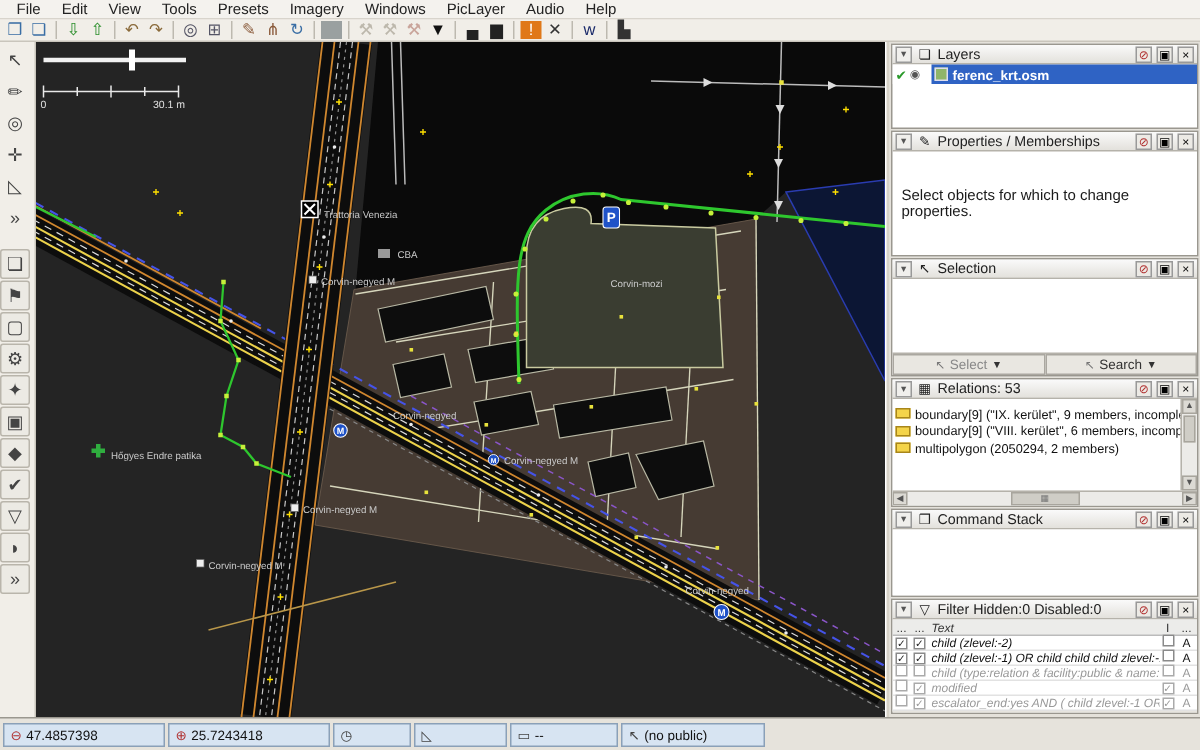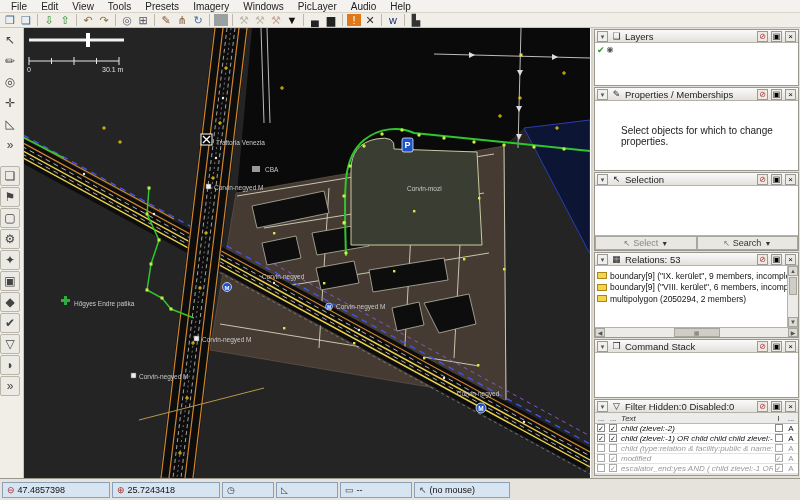--- a/index.html
+++ b/index.html
@@ -43,21 +43,21 @@
 
   
   .layers-row { height:13px; display:flex; align-items:center; font-size:9px; }
   .layers-row .lr-left { width:26px; display:flex; gap:2px; align-items:center; padding-left:2px; background:#fff; height:100%; }
   .lr-check { color:#2b9a2b; font-size:9px; }
   .lr-eye { color:#555; font-size:8px; }
   .layers-row .lr-sel { flex:1; height:100%; background:#2f63c4; color:#fff; font-weight:bold; display:flex; align-items:center; gap:3px; padding-left:2px; }
   .lr-thumb { width:9px; height:9px; background:#8fb56a; border:1px solid #dde; }
 
   
-  .props-body { flex:1; display:flex; align-items:center; padding:3px 6px; font-size:10px; color:#1a1a1a;margin-left:20px; }
+  .props-body { flex:1; display:flex; align-items:center; padding:3px 6px; font-size:10px; color:#1a1a1a; }
 
   
   .sel-list { flex:1; background:#fff; }
   .sel-btns { height:15px; flex:none; display:flex; border-top:1px solid #b5b2aa; }
   .sel-btn { flex:1; display:flex; align-items:center; justify-content:center; gap:3px; background:#e9e7e1; border:1px solid #aaa7a0; font-size:9px; color:#333; cursor:pointer; }
   .sel-btn .cur { color:#777; font-size:8px; }
   .sel-btn .dd { font-size:7px; color:#333; }
   .sel-btn.dim { color:#888; }
 
   
@@ -76,21 +76,21 @@
   
   .cmd-body { flex:1; background:#fff; }
 
   
   .flt-head { height:11px; flex:none; display:flex; background:#ececea; border-bottom:1px solid #bbb; font-size:8px; color:#333; align-items:center; }
   .flt-head .c1,.flt-row .c1 { width:12px; text-align:center; flex:none; }
   .flt-head .c2,.flt-row .c2 { width:12px; text-align:center; flex:none; }
   .flt-head .c3,.flt-row .c3 { flex:1; padding-left:2px; white-space:nowrap; overflow:hidden;font-style:italic; }
   .flt-head .c4,.flt-row .c4 { width:11px; text-align:center; flex:none; }
   .flt-head .c5,.flt-row .c5 { width:14px; text-align:center; flex:none; }
-  .flt-row { height:10px; display:flex; align-items:center; font-size:8px; color:#111; border-bottom:1px solid #e2e2e2; background:#fff; }
+  .flt-row { height:10px; display:flex; align-items:flex-end; font-size:8px; color:#111; border-bottom:1px solid #e2e2e2; background:#fff; }
   .flt-row.inactive { color:#999; }
   .cb { display:inline-block; width:8px; height:8px; border:1px solid #8a8a8a; background:#fff; font-size:7px; line-height:7px; text-align:center; color:#222; cursor:pointer; }
   .cb.gray { color:#999; border-color:#aaa; }
   .flt-foot { height:5px; background:#e6e4de; flex:none; }
 
   
   .statusbar { height:22px; background:#e6e3dc; border-top:1px solid #9a978f; display:flex; align-items:center; gap:2px; padding:0 2px; }
   .sb-seg { height:16px; background:#d7e4f2; border:1px solid #8aa0b8; display:flex; align-items:center; gap:3px; padding:0 4px; font-size:9px; color:#111; white-space:nowrap; }
   .sb-ico { font-size:9px; color:#444; }
   .sb-red { color:#b03030; }
@@ -357,20 +357,24 @@
           <span class="pt-ico">❏</span>
           <span class="pt-title">Layers</span>
           <button class="pt-btn pt-sticky">⊘</button>
           <button class="pt-btn">▣</button>
           <button class="pt-btn">×</button>
         </div>
         <div class="layers-row">
           <span class="lr-left">
             <span class="lr-check">✔</span>
             <span class="lr-eye">◉</span>
+          </span>
+          <span class="lr-sel">
+            <span class="lr-thumb"></span>
+            <span>ferenc_krt.osm</span>
           </span>
         </div>
       </div>
 
       <div class="panel" style="height:84px;">
         <div class="panel-title">
           <button class="pt-collapse">▾</button>
           <span class="pt-ico">✎</span>
           <span class="pt-title">Properties / Memberships</span>
           <button class="pt-btn pt-sticky">⊘</button>
@@ -530,17 +534,17 @@
     <div class="sb-seg" style="width:62px;">
       <span class="sb-ico">◺</span>
       <span></span>
     </div>
     <div class="sb-seg" style="width:72px;">
       <span class="sb-ico">▭</span>
       <span>--</span>
     </div>
     <div class="sb-seg" style="width:96px;">
       <span class="sb-ico">↖</span>
-      <span>(no mouse)</span>
+      <span>(no public)</span>
     </div>
   </div>
 
 </div>
 
 </body></html>

